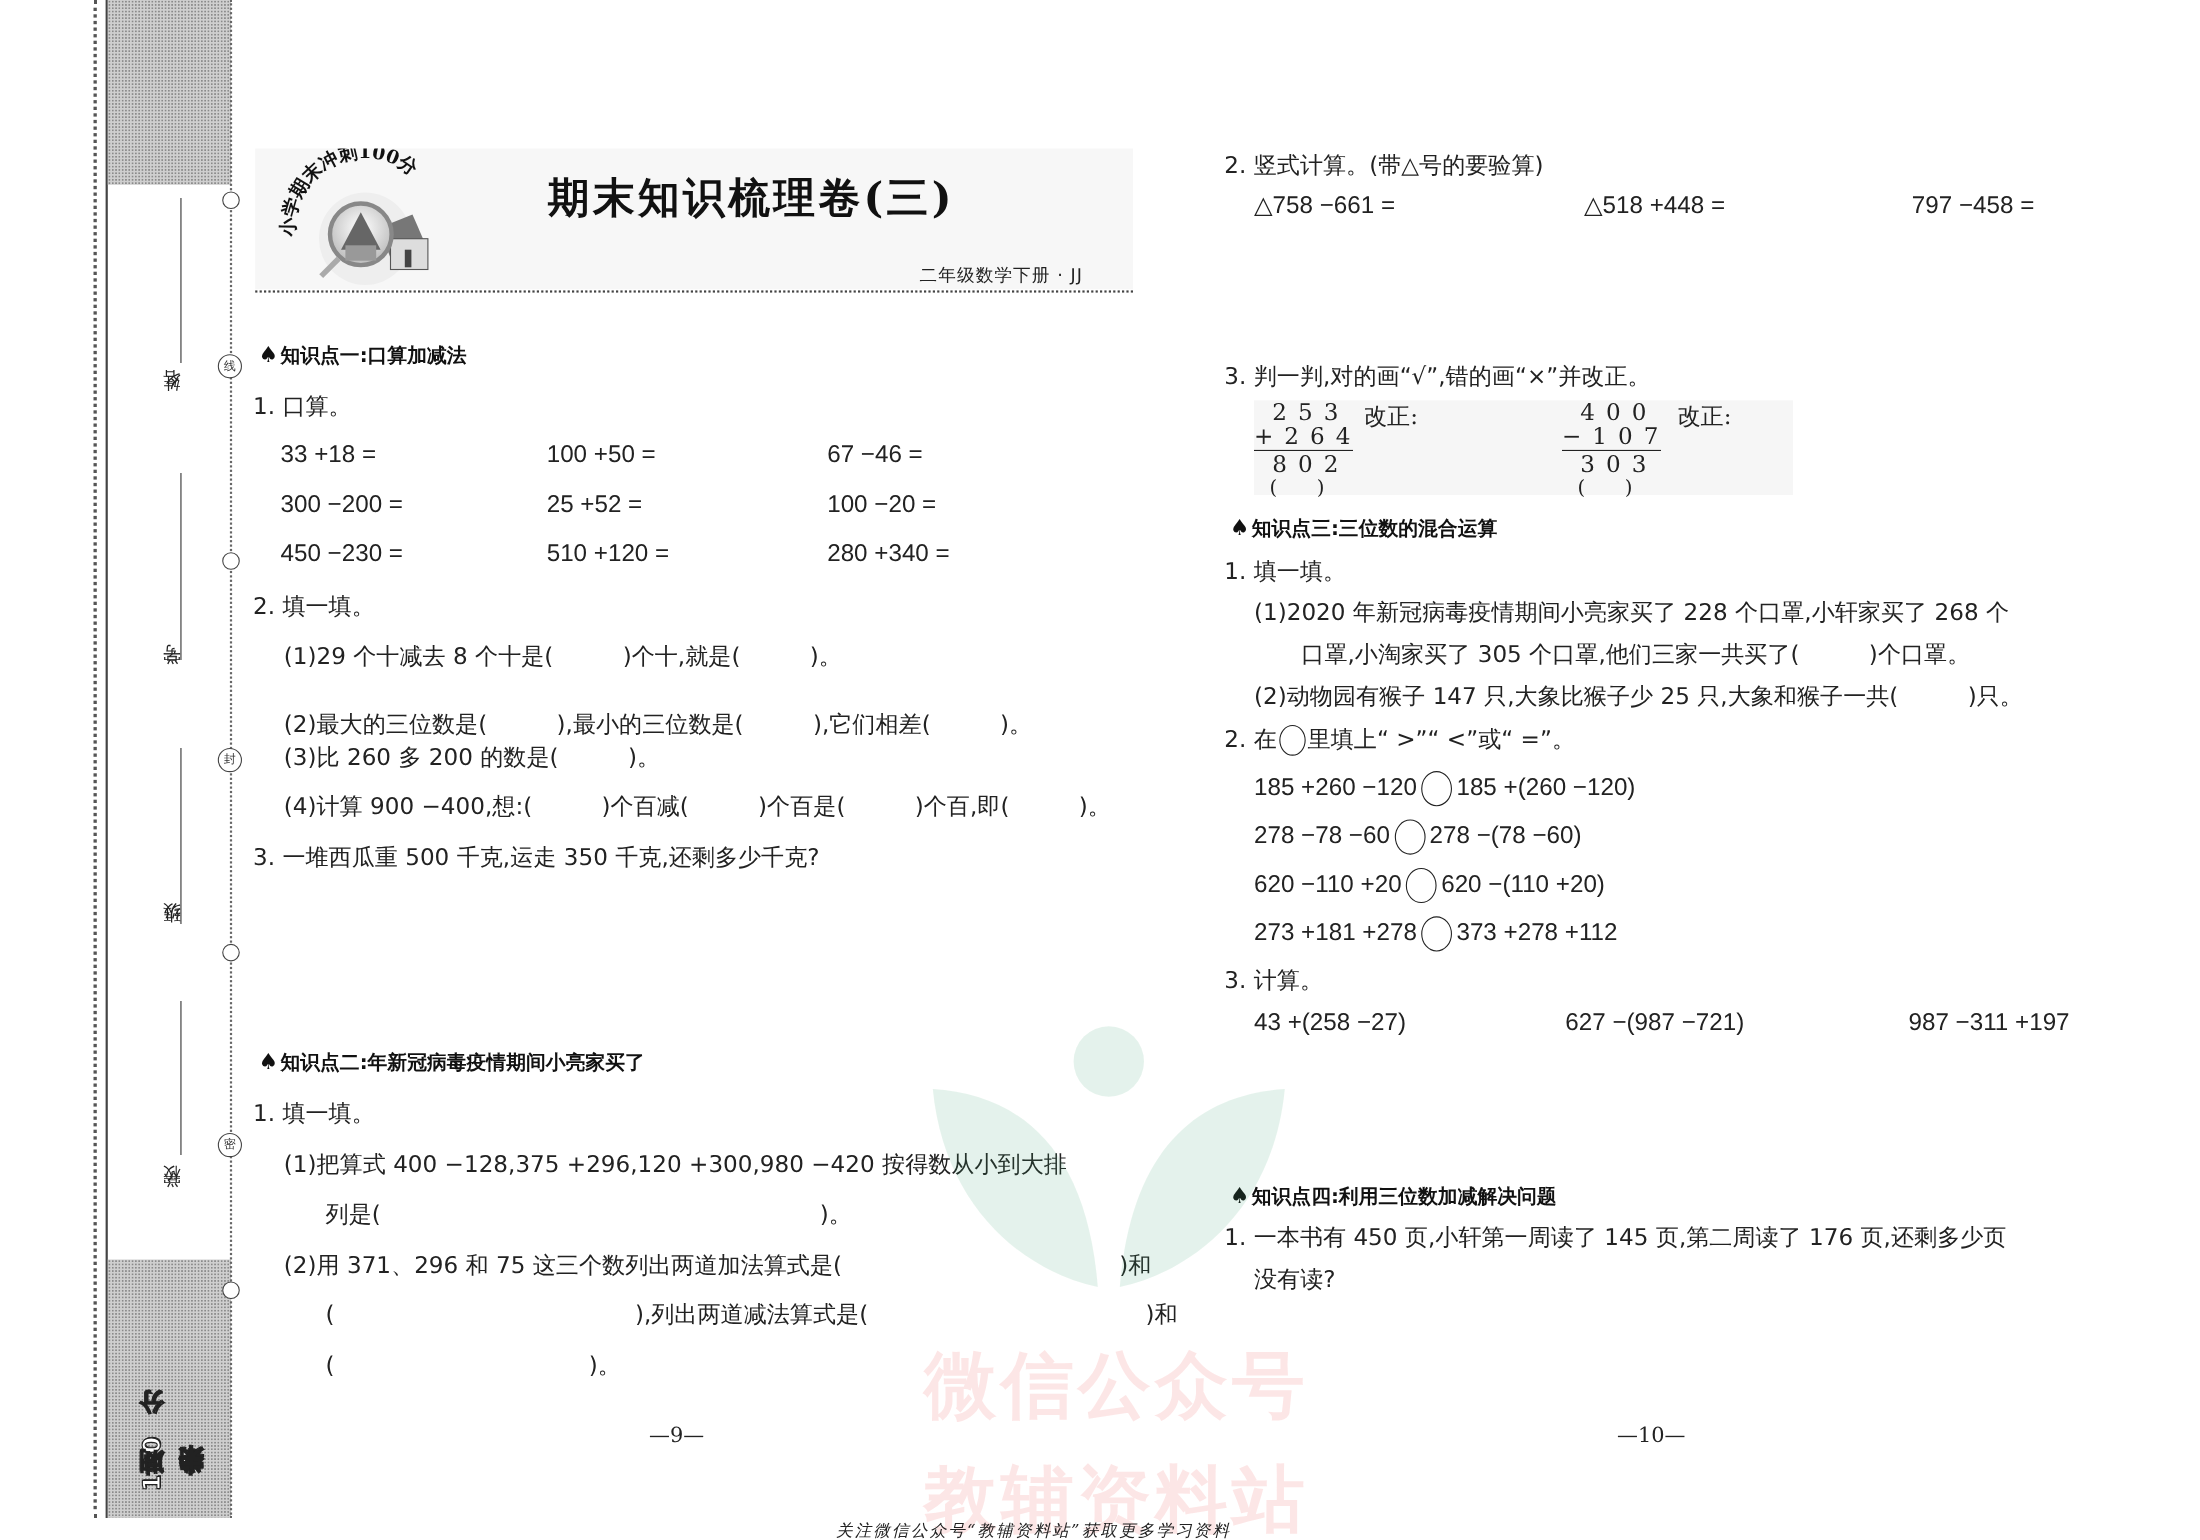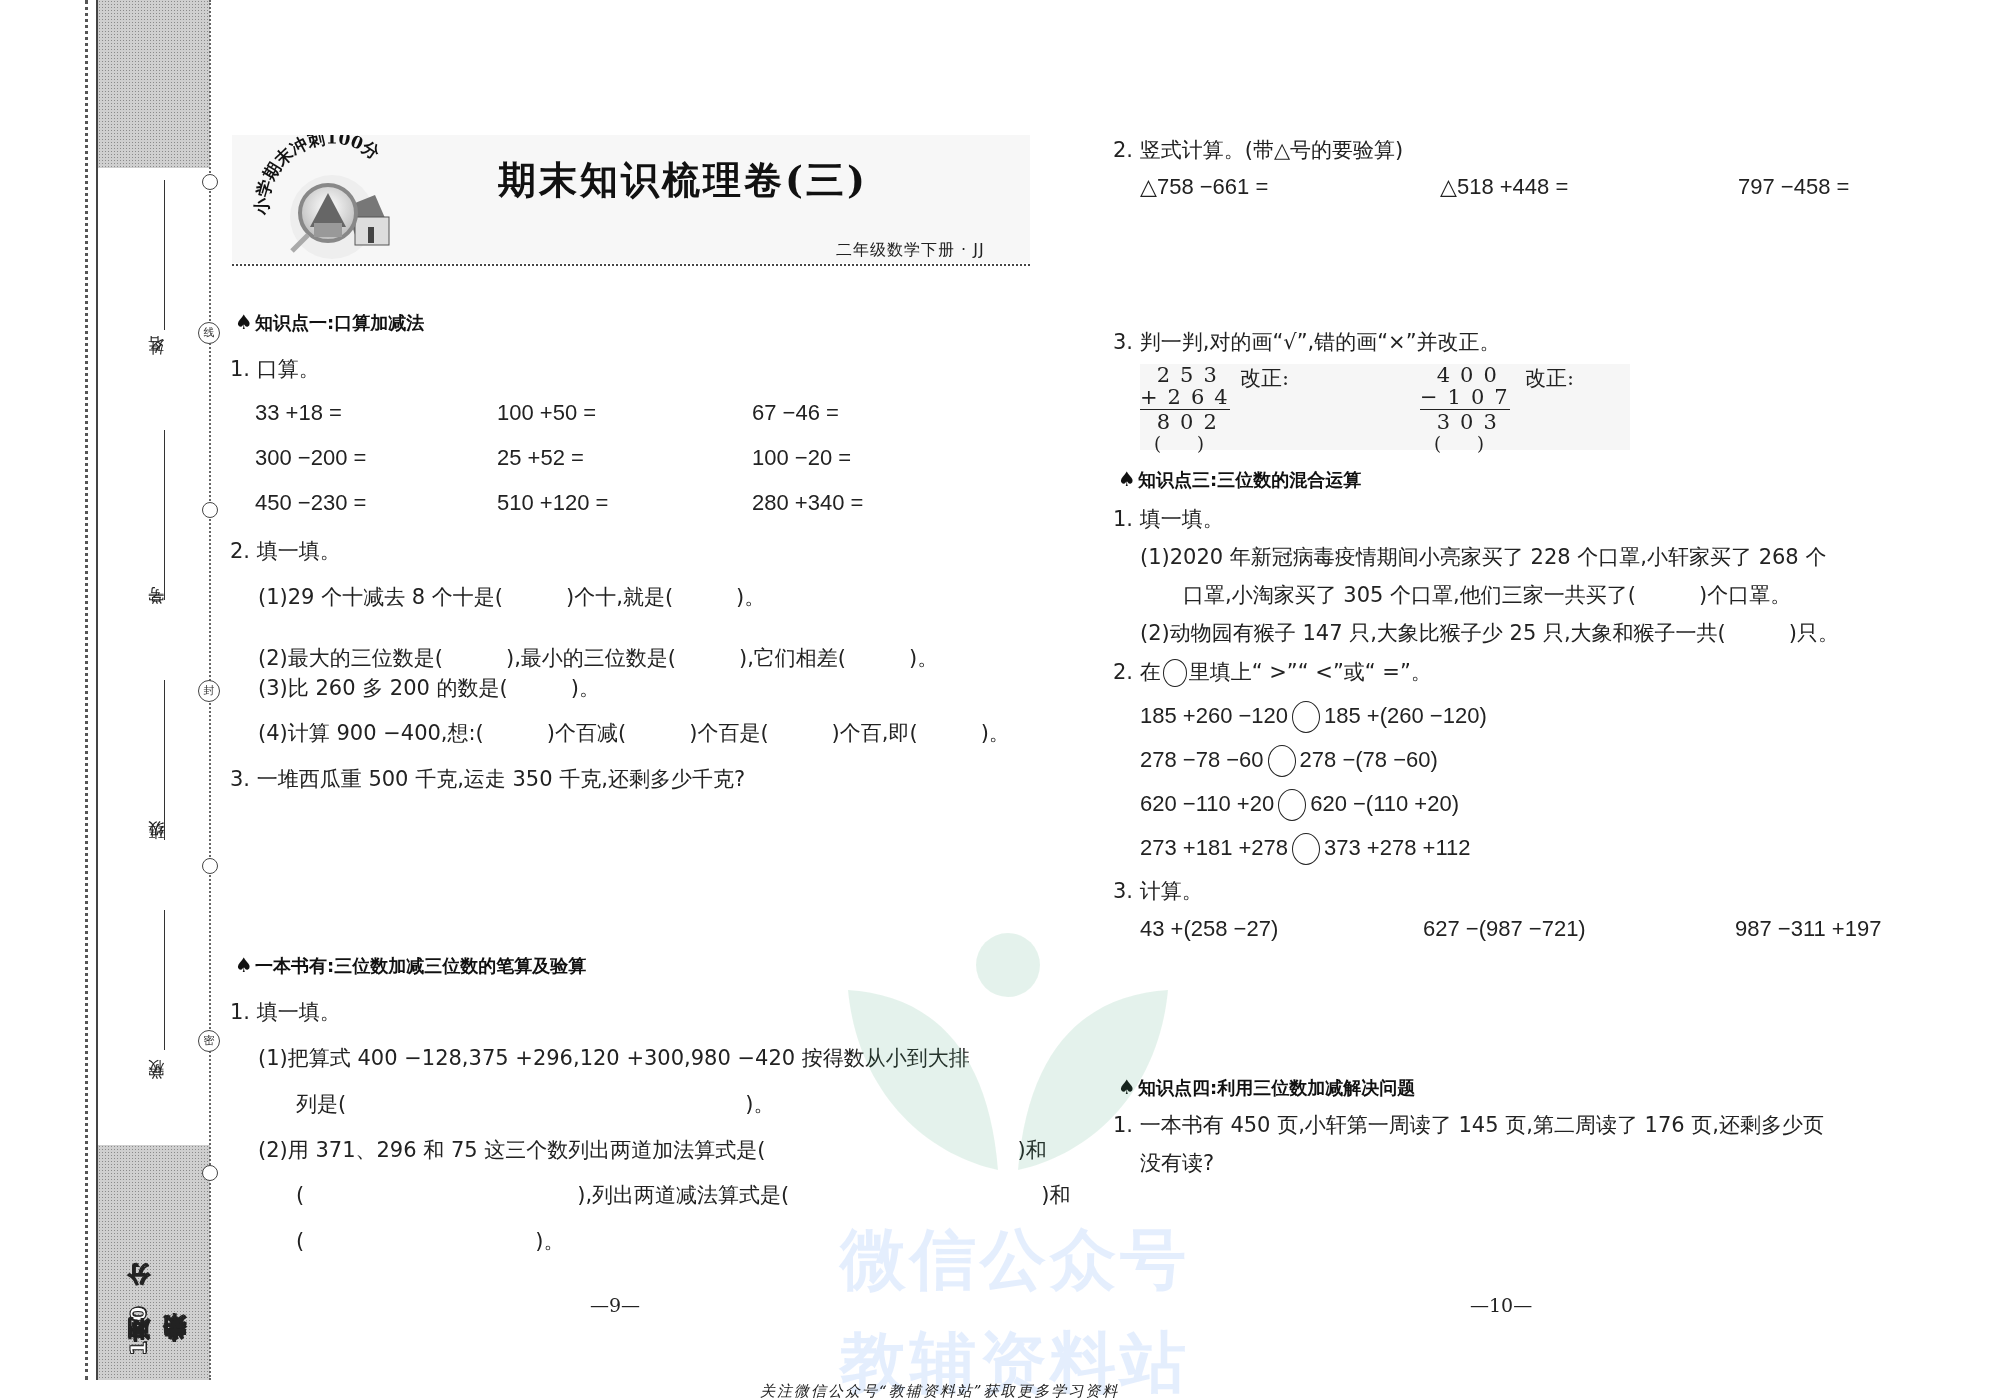--- a/index.html
+++ b/index.html
@@ -47,21 +47,21 @@
   .vert { font-family:"DejaVu Serif","Liberation Serif",serif; font-size:21px; line-height:22px; color:#222; }
   .vert .row { letter-spacing:10px; white-space:pre; }
   .vert .line { border-top:1.5px solid #222; margin:1px 0; }
   .vert .par { font-size:18px; white-space:pre; }
   .fix-label { font-family:"DejaVu Serif","Liberation Serif",serif; font-size:21px; color:#222; }
   
   .pagenum { font-family:"DejaVu Serif","Liberation Serif",serif; font-size:19px; color:#222; }
   .footer-note { left:760px; top:1382px; font-family:"DejaVu Serif","Liberation Serif",serif; font-style:italic; font-size:15px; color:#222; letter-spacing:2px; }
   
   .wm-logo { left:838px; top:915px; width:340px; height:260px; opacity:0.13; }
-  .wm-text { font-weight:bold; color:#3b82f6; opacity:0.13; font-size:66px; letter-spacing:4px; }
+  .wm-text { font-weight:bold; color:#ef4444; opacity:0.13; font-size:66px; letter-spacing:4px; }
 </style>
 </head>
 <body>
 
 <div class="abs strip-dots-outer"></div>
 <div class="abs strip-solid"></div>
 <div class="abs strip-shade-top"></div>
 <div class="abs strip-shade-bot"></div>
 <div class="abs strip-dots-inner"></div>
 
@@ -127,21 +127,21 @@
 <div class="abs eq" style="left:752px;top:490px">280 +340 =</div>
 
 <div class="abs q" style="left:230px;top:537px">2. 填一填。</div>
 <div class="abs q" style="left:258px;top:583px">(1)29 个十减去 8 个十是(　　　)个十,就是(　　　)。</div>
 <div class="abs q" style="left:258px;top:644px">(2)最大的三位数是(　　　),最小的三位数是(　　　),它们相差(　　　)。</div>
 <div class="abs q" style="left:258px;top:674px">(3)比 260 多 200 的数是(　　　)。</div>
 <div class="abs q" style="left:258px;top:719px">(4)计算 900 −400,想:(　　　)个百减(　　　)个百是(　　　)个百,即(　　　)。</div>
 <div class="abs q" style="left:230px;top:765px">3. 一堆西瓜重 500 千克,运走 350 千克,还剩多少千克?</div>
 
 <div class="abs kp" style="left:235px;top:953px">
-  <span class="spade">♠</span><span>一本书有:三位数加减三位数的笔算及验算</span>
+  <span class="spade">♠</span><span>知识点二:年新冠病毒疫情期间小亮家买了</span>
 </div>
 <div class="abs q" style="left:230px;top:998px">1. 填一填。</div>
 <div class="abs q" style="left:258px;top:1044px">(1)把算式 400 −128,375 +296,120 +300,980 −420 按得数从小到大排</div>
 <div class="abs q" style="left:296px;top:1090px">列是(　　　　　　　　　　　　　　　　　　　)。</div>
 <div class="abs q" style="left:258px;top:1136px">(2)用 371、296 和 75 这三个数列出两道加法算式是(　　　　　　　　　　　　)和</div>
 <div class="abs q" style="left:296px;top:1181px">(　　　　　　　　　　　　　),列出两道减法算式是(　　　　　　　　　　　　)和</div>
 <div class="abs q" style="left:296px;top:1227px">(　　　　　　　　　　　)。</div>
 
 <div class="abs pagenum" style="left:590px;top:1294px">—9—</div>
 

